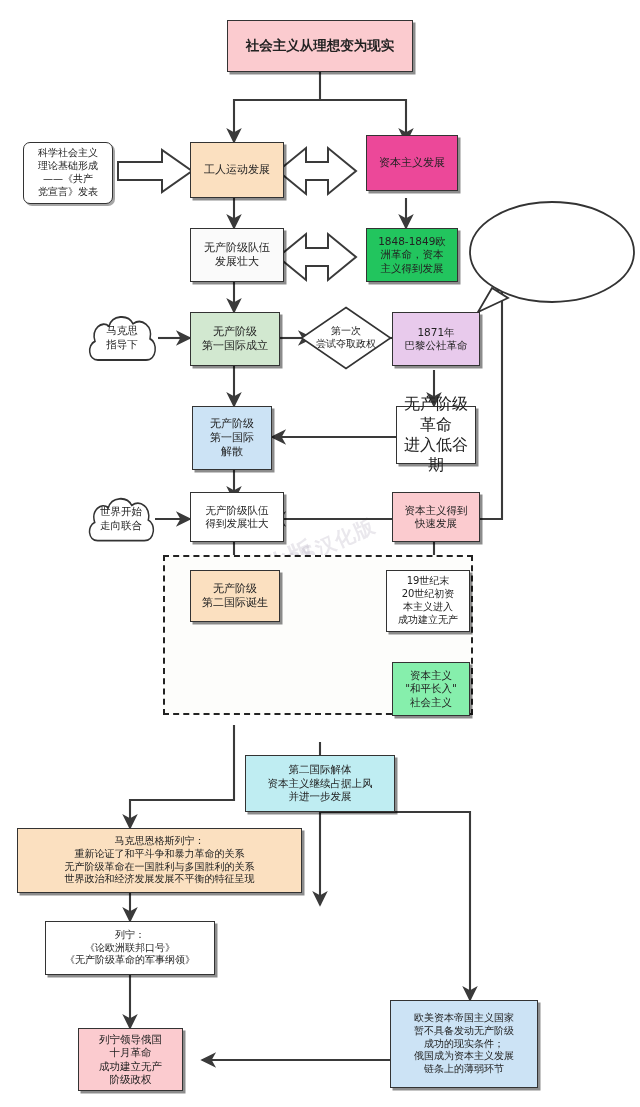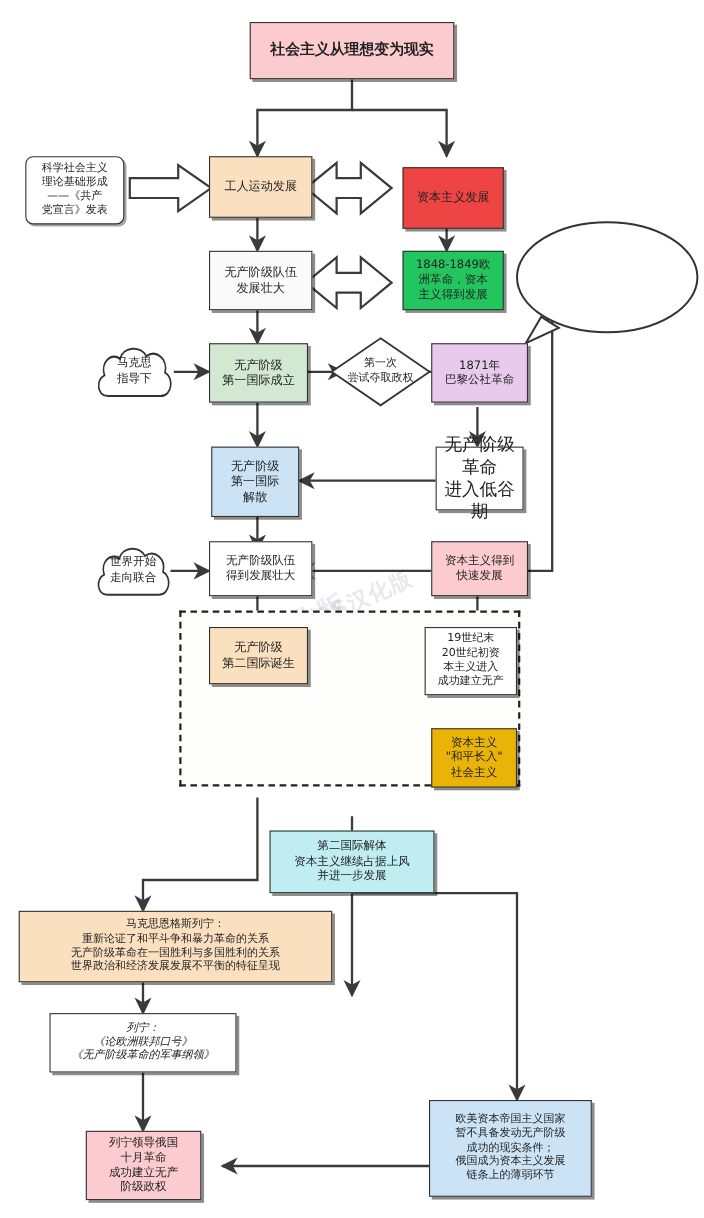--- a/index.html
+++ b/index.html
@@ -116,21 +116,21 @@
 
   <div class="node nd-title" style="left:227px;top:20px;width:186px;height:52px;background:#FBCBCF;font-size:13.5px;">社会主义从理想变为现实</div>
 
   <div class="node rounded" style="left:23px;top:142px;width:90px;height:62px;background:#FFFFFF;font-size:10px;">科学社会主义
 理论基础形成
 ——《共产
 党宣言》发表</div>
 
   <div class="node" style="left:190px;top:142px;width:94px;height:56px;background:#FBE0C0;font-size:11px;">工人运动发展</div>
 
-  <div class="node" style="left:366px;top:152px;width:92px;height:56px;background:#ef4444;font-size:11px;">资本主义发展</div>
+  <div class="node" style="left:366px;top:135px;width:92px;height:56px;background:#ec4899;font-size:11px;">资本主义发展</div>
 
   <div class="node" style="left:190px;top:228px;width:94px;height:54px;background:#FAFAFA;font-size:11px;">无产阶级队伍
 发展壮大</div>
 
   <div class="node" style="left:366px;top:228px;width:92px;height:54px;background:#22c55e;font-size:10.5px;">1848-1849欧
 洲革命，资本
 主义得到发展</div>
 
   <div class="cloud" style="left:84px;top:310px;width:76px;height:56px;font-size:10.5px;">
     <svg viewBox="0 0 76 56" preserveAspectRatio="none">
@@ -186,34 +186,34 @@
 
   <div class="node" style="left:190px;top:570px;width:90px;height:52px;background:#FBE0C0;font-size:11px;">无产阶级
 第二国际诞生</div>
 
   <div class="node" style="left:386px;top:570px;width:84px;height:62px;background:#FFFFFF;font-size:10px;">19世纪末
 20世纪初资
 本主义进入
 成功建立无产</div>
 
 
-  <div class="node" style="left:392px;top:662px;width:78px;height:54px;background:#eab308;font-size:10.5px;">资本主义
+  <div class="node" style="left:392px;top:662px;width:78px;height:54px;background:#86efac;font-size:10.5px;">资本主义
 "和平长入"
 社会主义</div>
 
   <div class="node" style="left:245px;top:755px;width:150px;height:57px;background:#BFEDF2;font-size:10.5px;">第二国际解体
 资本主义继续占据上风
 并进一步发展</div>
 
   <div class="node" style="left:17px;top:828px;width:285px;height:65px;background:#FBE0C0;font-size:10px;">马克思恩格斯列宁：
 重新论证了和平斗争和暴力革命的关系
 无产阶级革命在一国胜利与多国胜利的关系
 世界政治和经济发展发展不平衡的特征呈现</div>
 
-  <div class="node" style="left:45px;top:921px;width:170px;height:54px;background:#FFFFFF;font-size:10px;font-style:italic;">列宁：
+  <div class="node" style="left:45px;top:921px;width:170px;height:54px;background:#FFFFFF;font-size:10px;">列宁：
 《论欧洲联邦口号》
 《无产阶级革命的军事纲领》</div>
 
   <div class="node" style="left:78px;top:1028px;width:105px;height:63px;background:#FBCBCF;font-size:10.5px;">列宁领导俄国
 十月革命
 成功建立无产
 阶级政权</div>
 
   <div class="node" style="left:390px;top:1000px;width:148px;height:88px;background:#CCE3F5;font-size:10px;">欧美资本帝国主义国家
 暂不具备发动无产阶级

